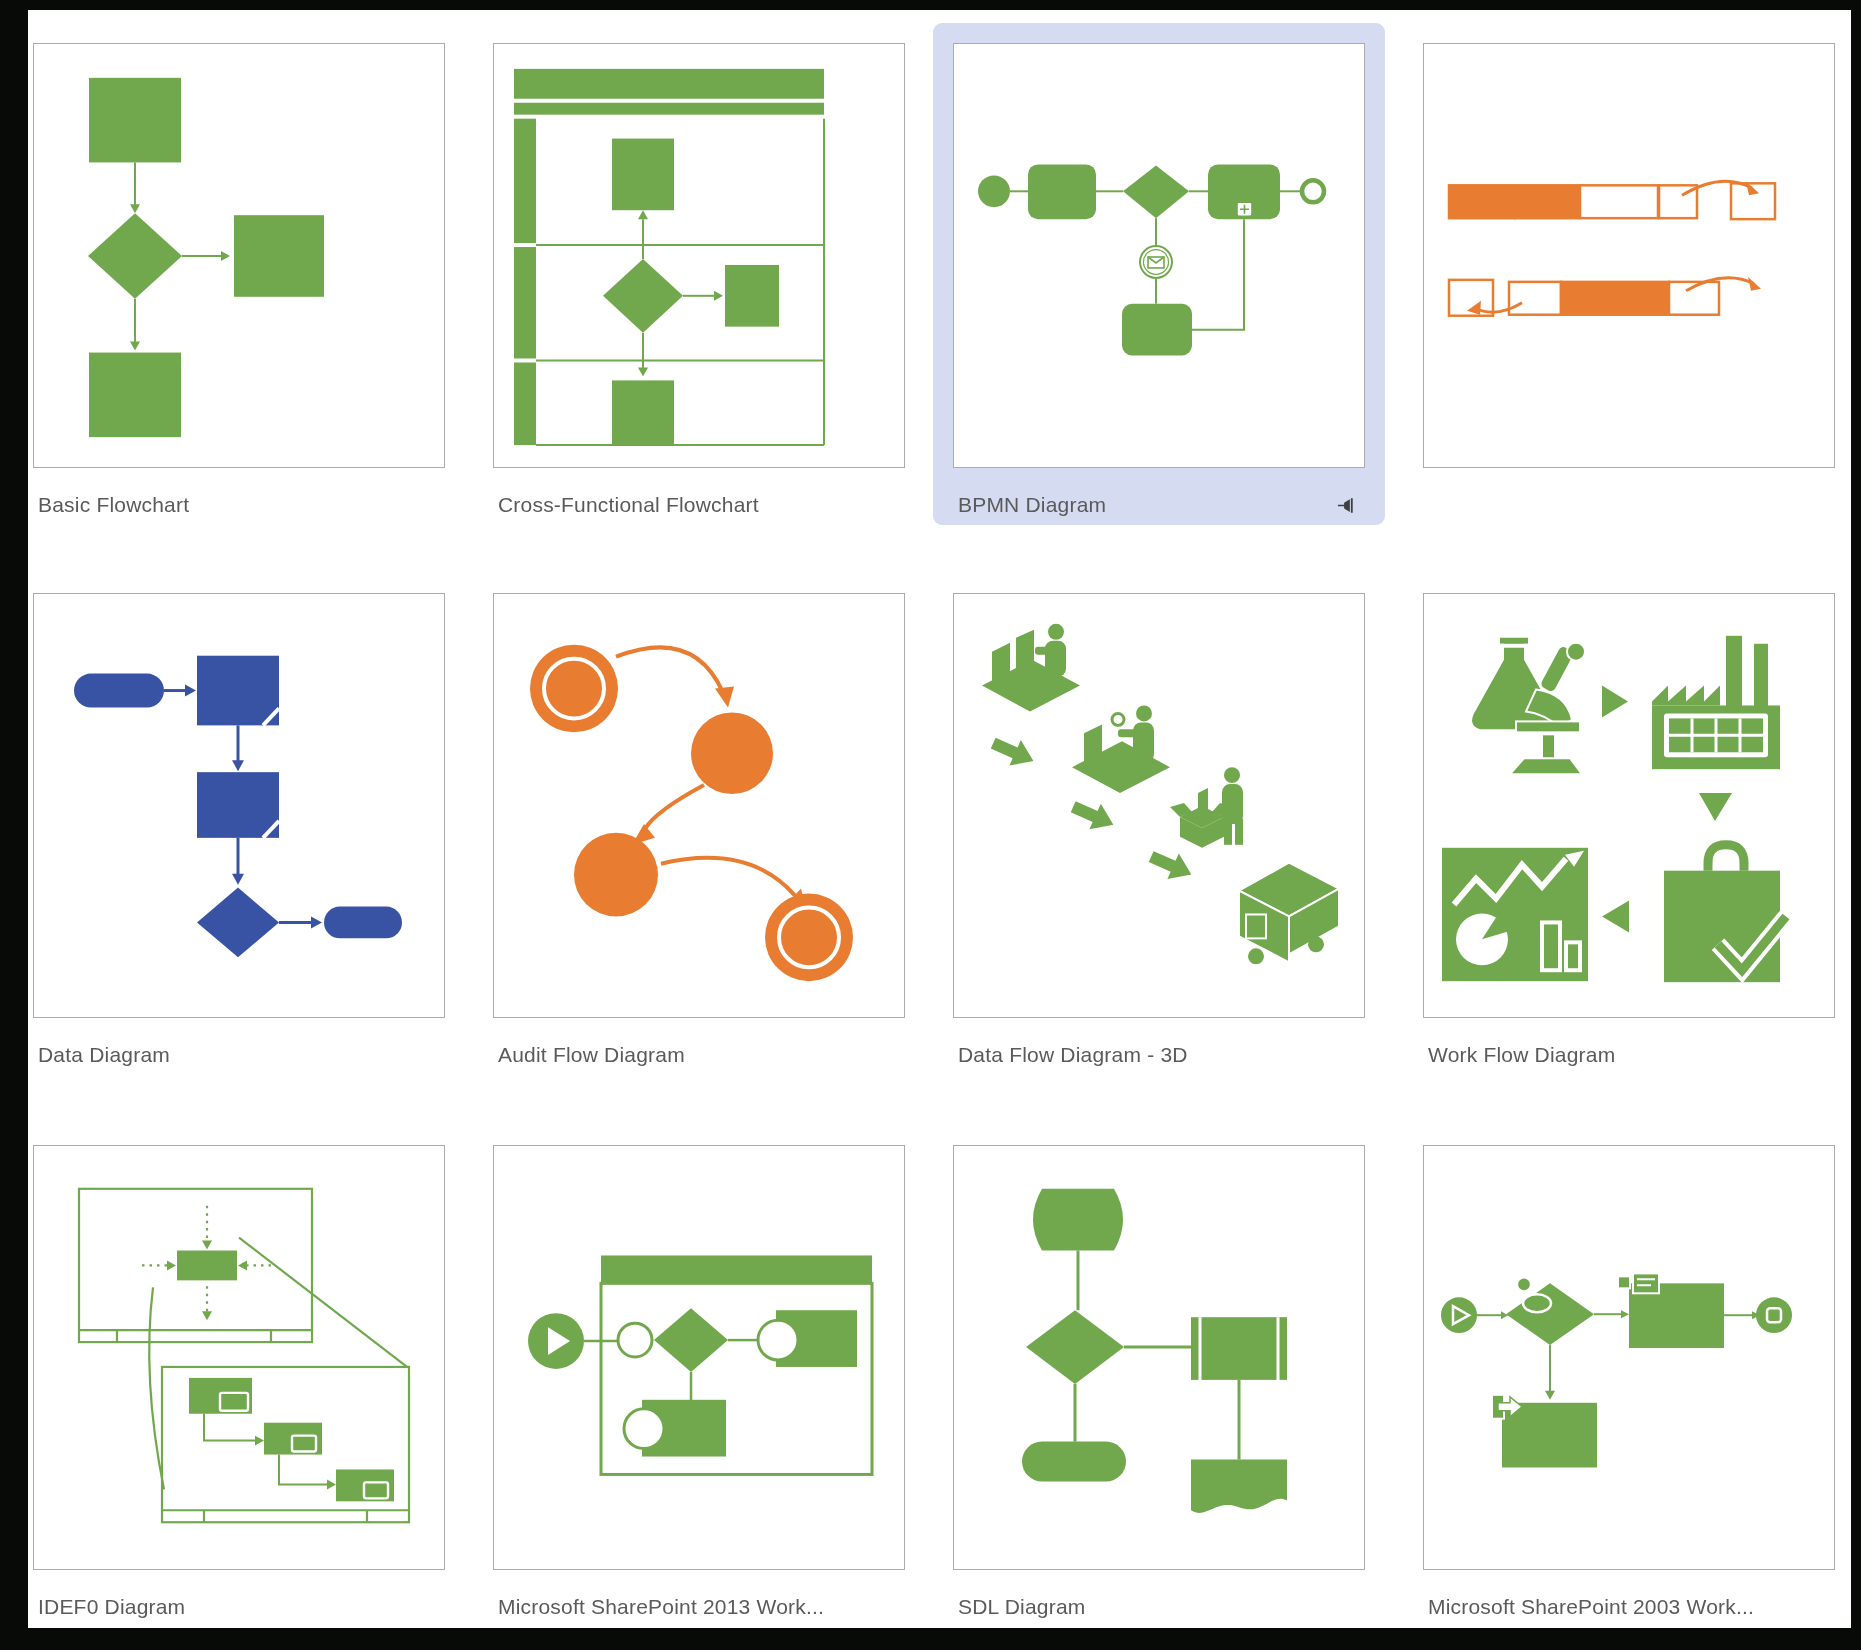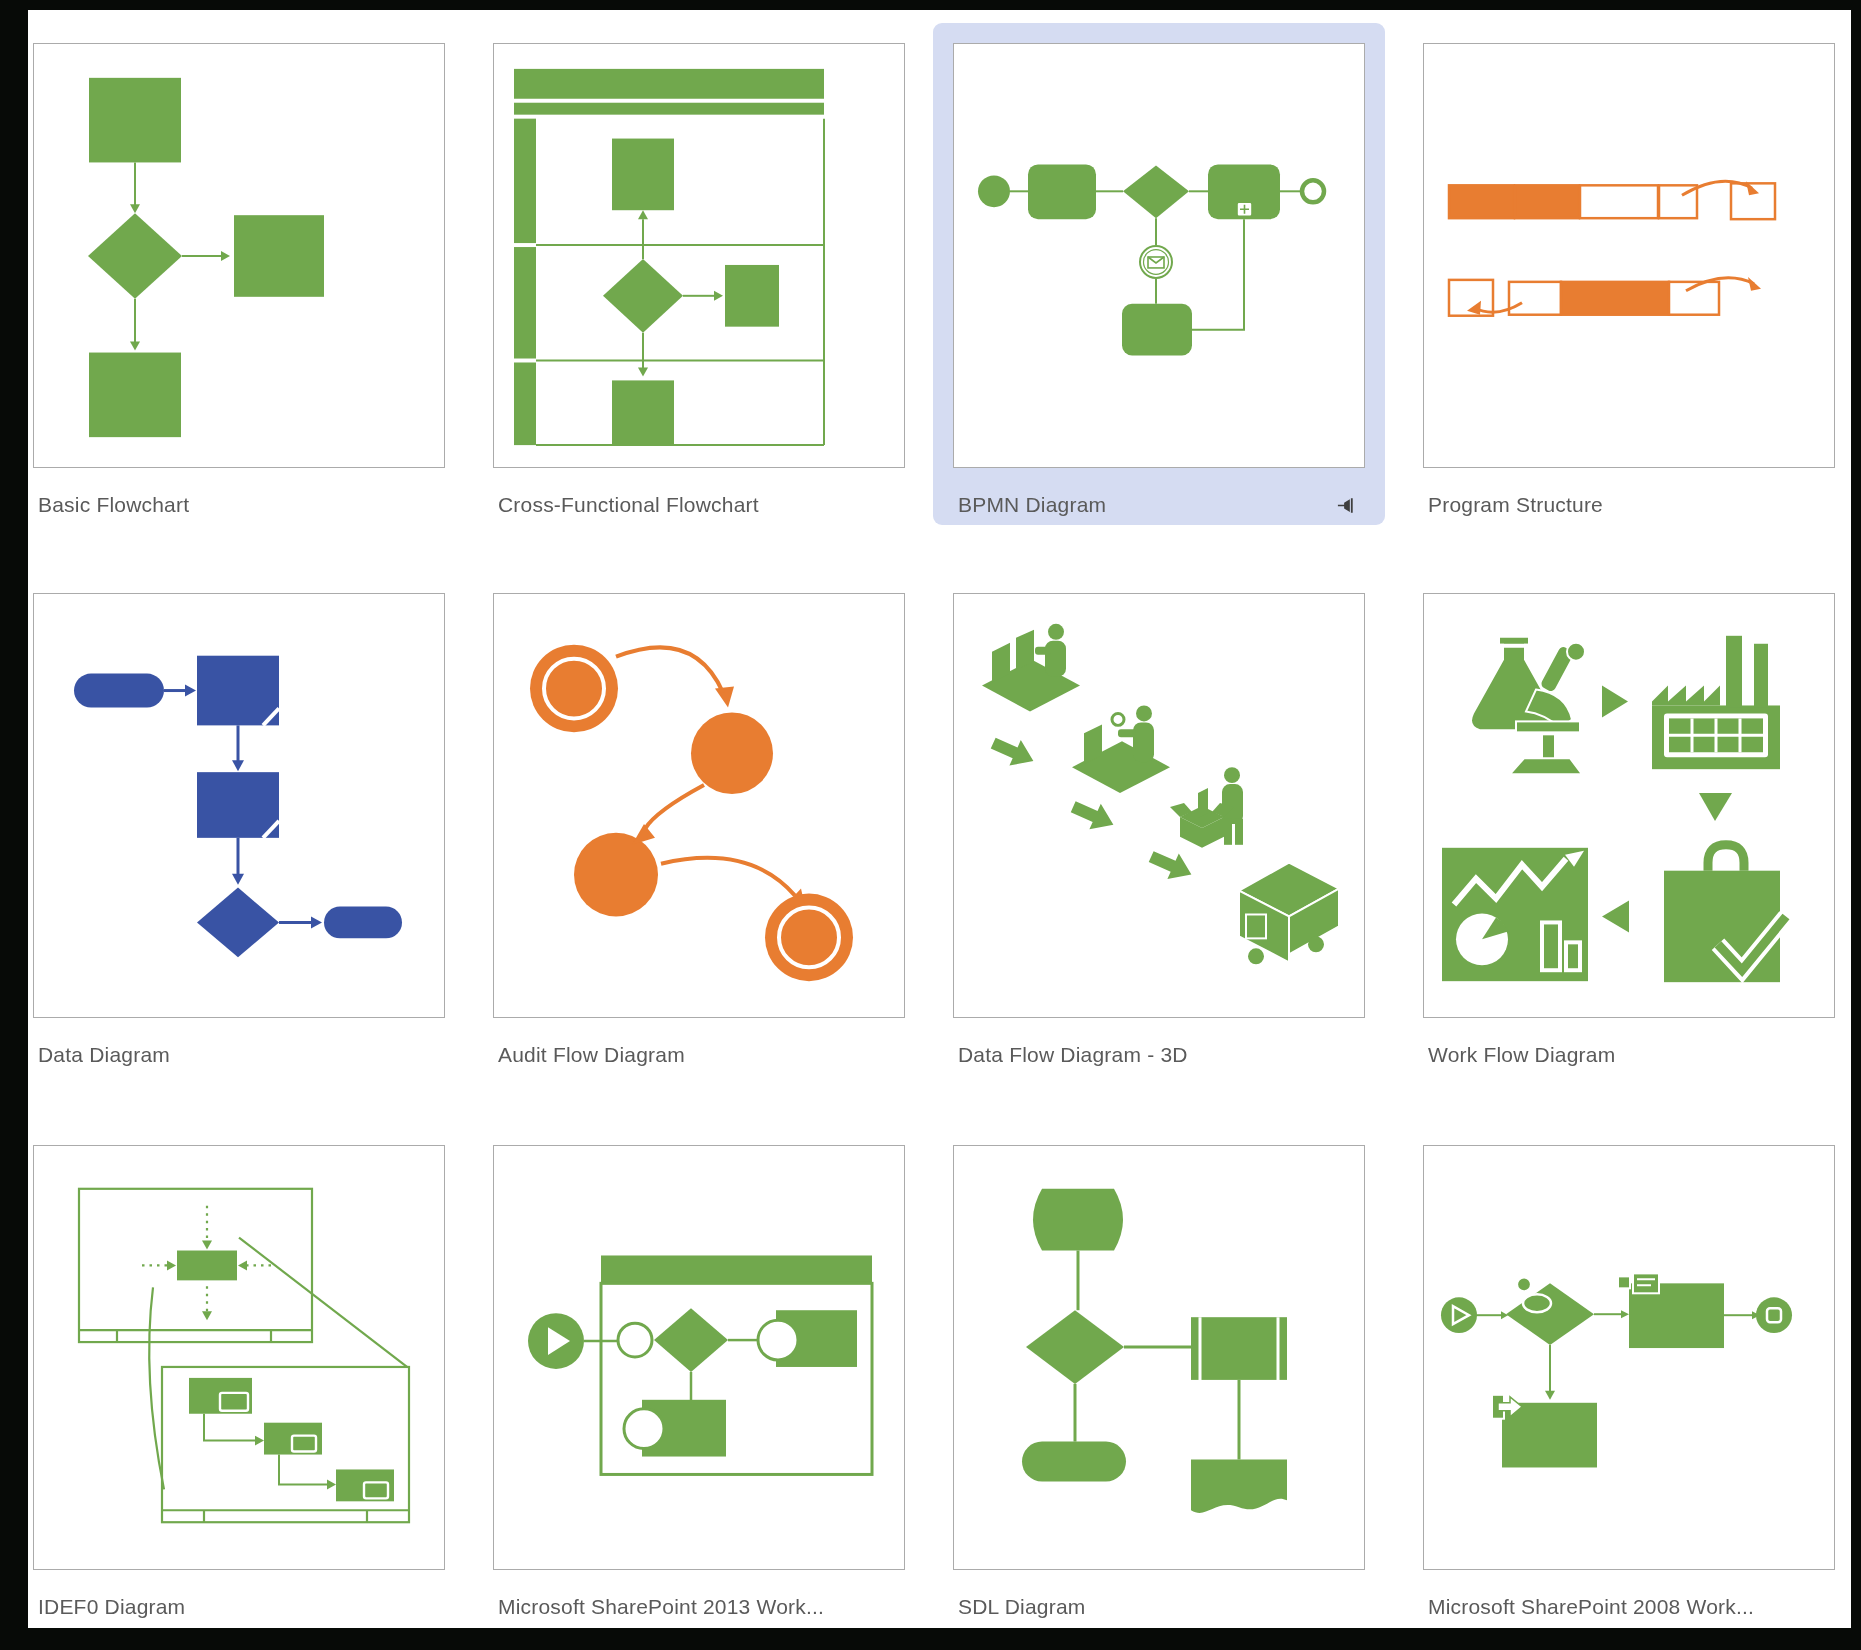--- a/index.html
+++ b/index.html
@@ -157,23 +157,20 @@
             <path d="M98,260 Q72,276 50,265"></path>
             <path d="M262,248 Q300,226 330,241"></path>
           </g>
           <g fill="#e87d31">
             <polygon points="335,150 322,138 325,152"></polygon>
             <polygon points="43,268 57,258 56,272"></polygon>
             <polygon points="337,246 324,234 327,248"></polygon>
           </g>
         </svg>
       </div>
-      <div class="caption">
-        <span class="label">Program Structure</span>
-      </div>
     </div>
   </div>
 
   <div class="cell c0 r1">
     <div class="card">
       <div class="thumb">
         <svg viewBox="0 0 410 425" preserveAspectRatio="none">
           <g fill="#3953a4">
             <rect x="40" y="80" width="90" height="34" rx="17"></rect>
             <rect x="163" y="62" width="82" height="70"></rect>
@@ -478,18 +475,18 @@
 
           <rect x="194" y="131" width="12" height="12" fill="#71a84d" stroke="#ffffff" stroke-width="2"></rect>
           <rect x="209" y="128" width="26" height="20" fill="#71a84d" stroke="#ffffff" stroke-width="2"></rect>
           <path d="M213,134 h18 M213,140 h14" stroke="#ffffff" stroke-width="2" fill="none"></path>
 
           <rect x="68" y="250" width="12" height="24" fill="#71a84d" stroke="#ffffff" stroke-width="2"></rect>
           <polygon points="74,258 86,258 86,252 98,262 86,272 86,266 74,266" fill="#ffffff" stroke="#71a84d" stroke-width="1.5"></polygon>
         </svg>
       </div>
       <div class="caption">
-        <span class="label">Microsoft SharePoint 2008 Work...</span>
+        <span class="label">Microsoft SharePoint 2003 Work...</span>
       </div>
     </div>
   </div>
 
 </div>
 
 </body></html>

